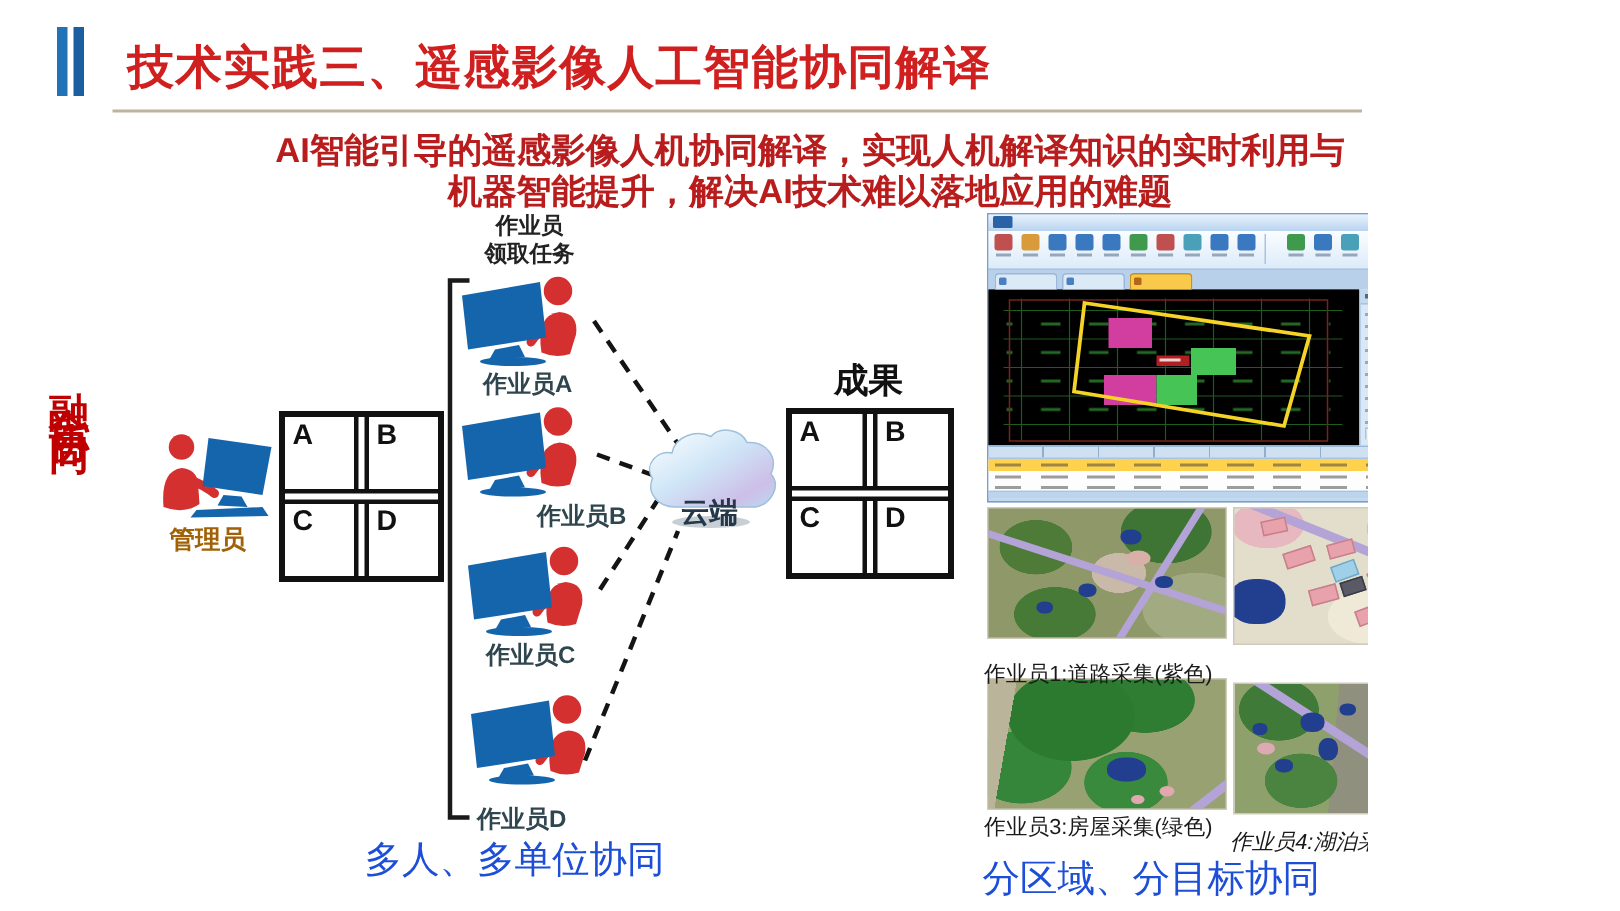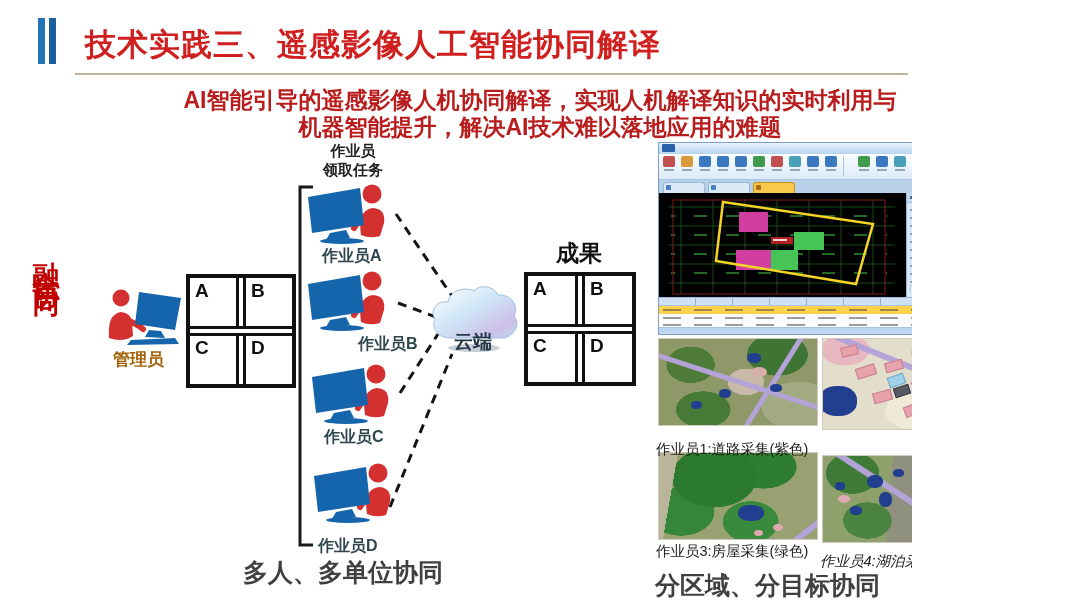--- a/index.html
+++ b/index.html
@@ -30,21 +30,21 @@
   .grid2 .hline{position:absolute;top:50%;left:0;right:0;height:4px;transform:translateY(-50%);
                 border-top:3px solid #111;border-bottom:3px solid #111;background:#fff;}
   .cell-l{position:absolute;font-size:19px;font-weight:bold;color:#111;line-height:1;}
   .tl{left:5px;top:3px}.tr{left:calc(50% + 10px);top:3px}
   .bl{left:5px;top:calc(50% + 7px)}.br{left:calc(50% + 10px);top:calc(50% + 7px)}
   .mgr-label{position:absolute;font-size:17px;font-weight:bold;color:#a16207;}
   .op-label{position:absolute;font-size:16px;font-weight:bold;color:#30464f;white-space:nowrap;}
   .claim{position:absolute;left:298px;top:141px;width:110px;text-align:center;
          font-size:15px;font-weight:bold;color:#222;line-height:19px;}
   .cloud-label{position:absolute;font-size:19px;font-weight:bold;color:#24384a;}
-  .foot-cap{position:absolute;font-size:25px;font-weight:bold;color:#404040;white-space:nowrap;z-index:2;}
+  .foot-cap{position:absolute;font-size:25px;font-weight:normal;color:#1d4ed8;white-space:nowrap;z-index:2;}
 
   
   .app{position:absolute;left:658px;top:142px;width:314px;height:193px;
        background:#c3d9f0;border:1px solid #7aa0c8;box-sizing:border-box;font-size:0;}
   .app-titlebar{height:11px;background:linear-gradient(#e8f2fc,#b9d4ef);position:relative;}
   .app-ico{position:absolute;left:3px;top:1px;width:13px;height:8px;background:#2a62a8;border-radius:1px;}
   .app-winbtns{position:absolute;right:3px;top:2px;width:22px;height:5px;
                background:repeating-linear-gradient(90deg,#8fa8c4 0 5px,transparent 5px 8px);}
   .ribbon{height:26px;background:linear-gradient(#fbfdff,#dcebf9);border-bottom:1px solid #a8c4e0;
           display:flex;align-items:flex-start;padding:2px 4px 0 4px;box-sizing:border-box;gap:6px;}

